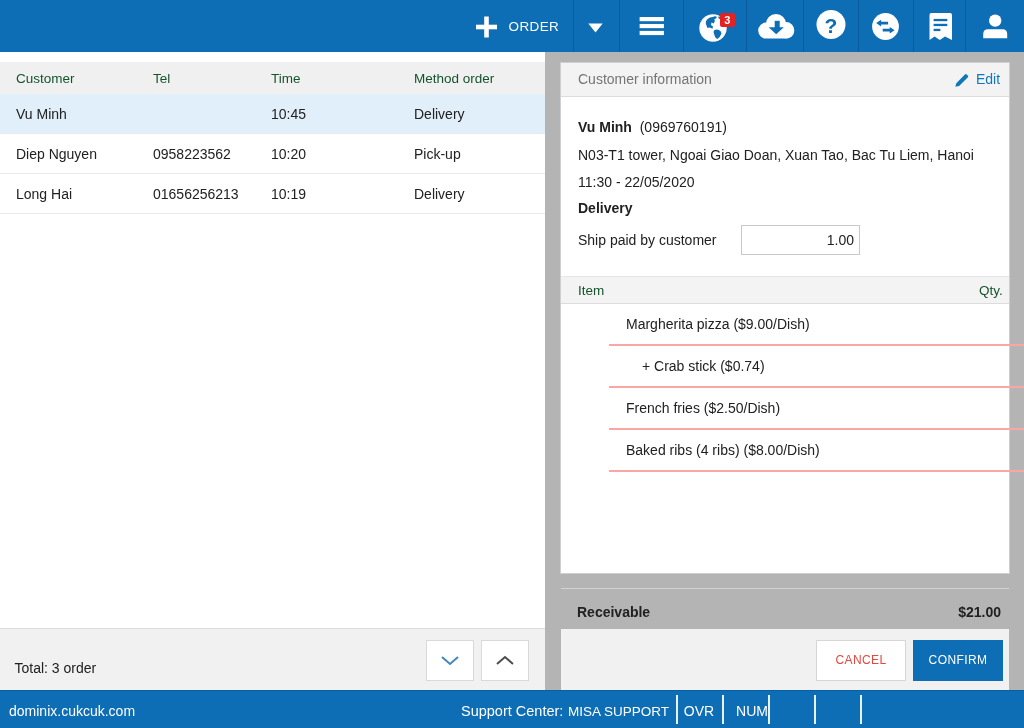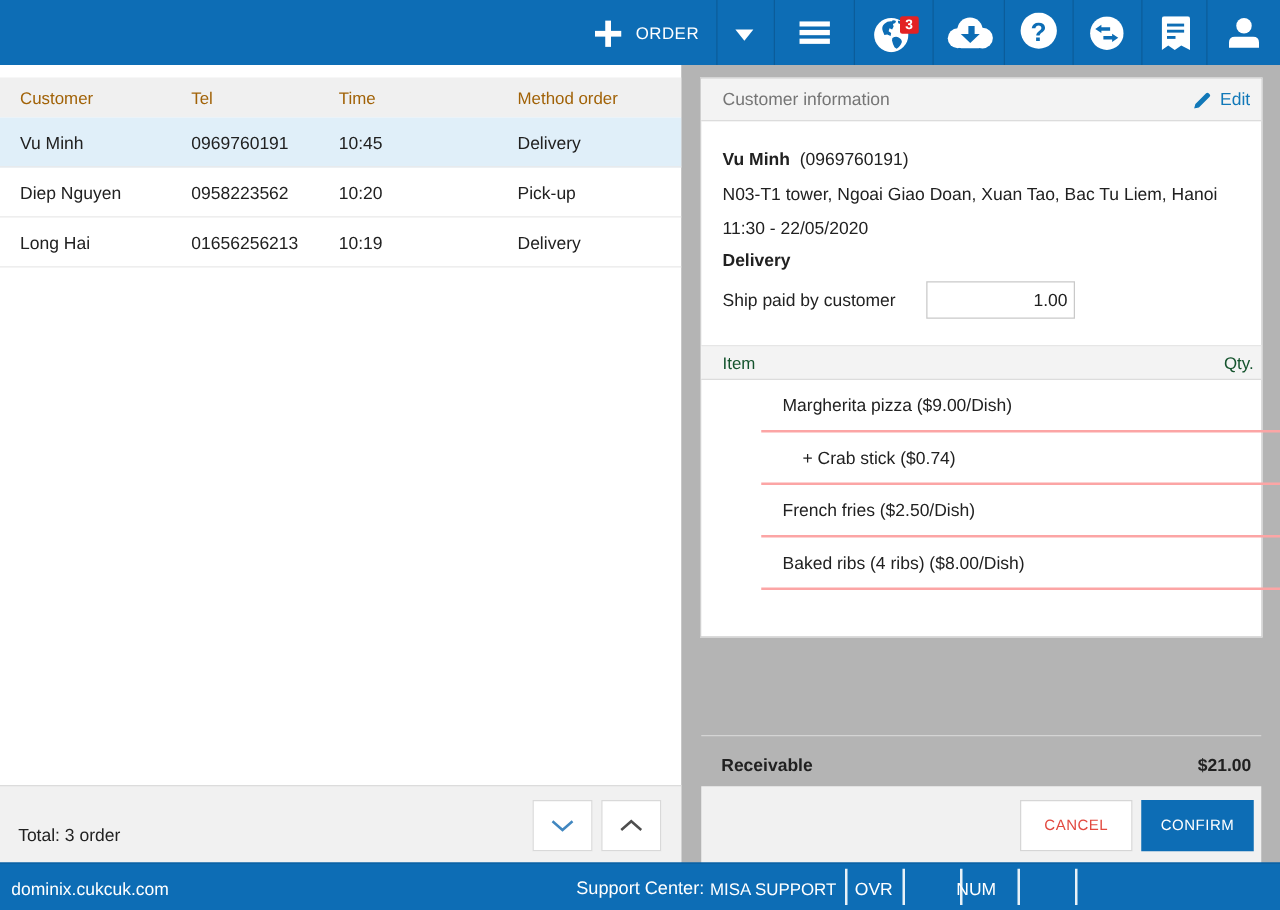--- a/index.html
+++ b/index.html
@@ -10,30 +10,30 @@
   
   #topbar { left:0; top:0; width:1024px; height:51.5px; background:#0d6db5; }
   #tab { left:11px; top:11px; width:239px; height:41px; background:#fff;
          color:#0d72b8; font-size:13.4px; letter-spacing:.3px;
          text-align:center; line-height:41px; }
   .sep { top:0; width:1px; height:51.5px; background:rgba(0,0,0,.15); }
   #ordertxt { left:508.5px; top:0; height:52px; line-height:53px; color:#fff; font-size:13.5px; letter-spacing:.4px; }
 
   
   #leftpanel { left:0; top:52px; width:545px; height:638px; background:#fff; }
-  #lp-head { left:0; top:10px; width:545px; height:32px; background:#f0f0f0; color:#a16207; font-size:13.5px; }
+  #lp-head { left:0; top:10px; width:545px; height:32px; background:#f0f0f0; color:#14532d; font-size:13.5px; }
   #lp-head span, .lp-row span { position:absolute; top:0; height:100%; display:flex; align-items:center; }
   .c1 { left:16px; } .c2 { left:153px; } .c3 { left:271px; } .c4 { left:414px; }
   .lp-row { left:0; width:545px; height:40px; border-bottom:1px solid #e9e9e9; font-size:14px; color:#212121; }
   #lp-foot { left:0; top:576px; width:545px; height:78px; background:#f1f1f1; border-top:1px solid #dcdcdc;
              font-size:14px; color:#212121; }
   .navbtn { top:11px; width:48px; height:41px; background:#fff; border:1px solid #d9d9d9; }
 
   
-  #card { left:560px; top:62px; width:450px; height:448px; background:#fff; border:1px solid #cfcfcf; }
+  #card { left:560px; top:62px; width:450px; height:512px; background:#fff; border:1px solid #cfcfcf; }
   #card-head { left:0; top:0; width:448px; height:34px; background:#f3f3f3; border-bottom:1px solid #dcdcdc;
                color:#757575; font-size:14px; line-height:33px; }
   .cline { left:17px; font-size:14px; color:#212121; }
   #shipinput { left:180px; top:162px; width:119px; height:30px; border:1px solid #c9c9c9; background:#fff;
                font-size:14px; color:#212121; text-align:right; padding-right:5px; line-height:28px; }
   #item-head { left:0; top:213px; width:448px; height:28px; background:#f3f3f3;
                border-top:1px solid #e6e6e6; border-bottom:1px solid #dcdcdc;
                color:#14532d; font-size:13.5px; line-height:27px; }
   .irow { left:0; width:448px; height:42px; border-bottom:2px solid #fca5a5; font-size:14px; color:#212121;margin-left:48px; }
   .irow .nm { position:absolute; left:17px; top:0; height:100%; display:flex; align-items:center; }
@@ -125,21 +125,20 @@
 
 <div class="abs" id="leftpanel">
   <div class="abs" id="lp-head">
     <span class="c1">Customer</span>
       <span class="c2">Tel</span>
       <span class="c3">Time</span>
       <span class="c4">Method order</span>
   </div>
   <div class="abs lp-row" style="top:42px;background:#e0eff9;">
     <span class="c1">Vu Minh</span>
-      <span class="c2">0969760191</span>
       <span class="c3">10:45</span>
       <span class="c4">Delivery</span>
   </div>
   <div class="abs lp-row" style="top:82px;">
     <span class="c1">Diep Nguyen</span>
       <span class="c2">0958223562</span>
       <span class="c3">10:20</span>
       <span class="c4">Pick-up</span>
   </div>
   <div class="abs lp-row" style="top:122px;">
@@ -207,17 +206,17 @@
   </div>
 </div>
 
 <div class="abs" id="botbar">
   <span class="t" style="left:9px;font-size:14px;">dominix.cukcuk.com</span>
   <span class="t" style="left:568px;">MISA SUPPORT</span>
   <span class="t" style="left:461px;font-size:14.5px;">Support Center:</span>
   <div class="bsep" style="left:676px"></div>
   <span class="t" style="left:676px;width:46px;text-align:center;font-size:14px;">OVR</span>
   <div class="bsep" style="left:722px"></div>
-  <span class="t" style="left:722px;width:46px;text-align:left;font-size:14px;margin-left:43px;">NUM</span>
+  <span class="t" style="left:722px;width:46px;text-align:right;font-size:14px;">NUM</span>
   <div class="bsep" style="left:768px"></div>
   <div class="bsep" style="left:814px"></div>
   <div class="bsep" style="left:860px"></div>
 </div>
 
 </body></html>

